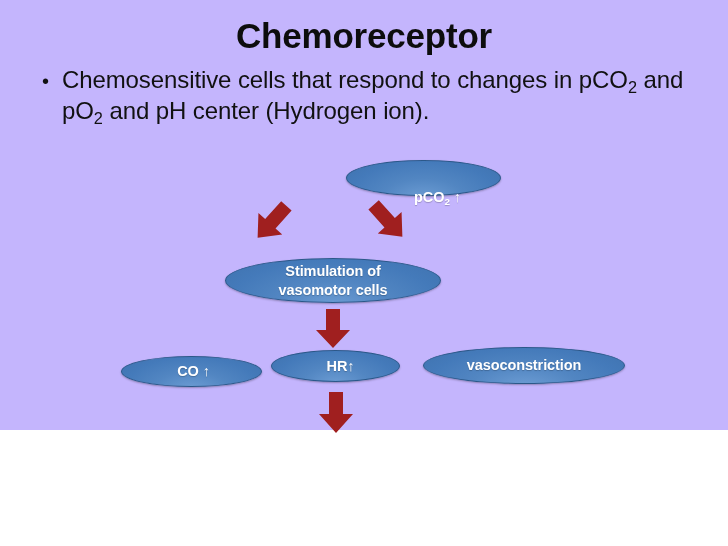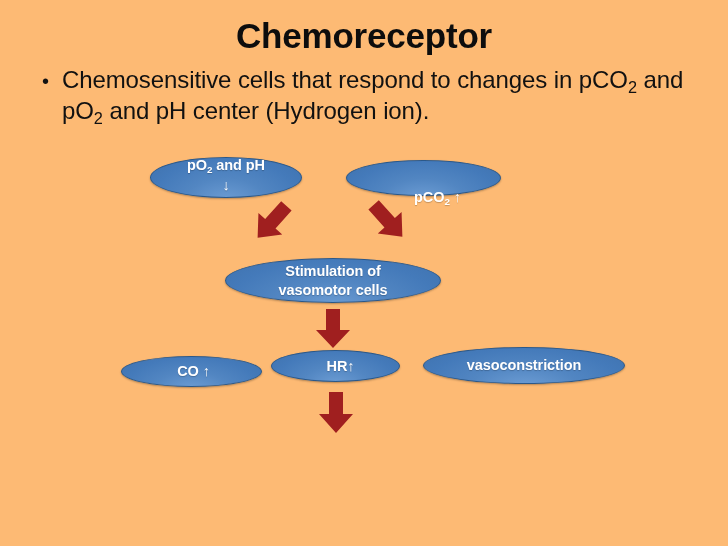--- a/index.html
+++ b/index.html
@@ -6,22 +6,22 @@
   html, body {
     width: 728px;
     height: 546px;
     background: #ffffff;
     font-family: "Liberation Sans", sans-serif;
     overflow: hidden;
   }
   #slide {
     position: relative;
     width: 728px;
-    height: 546px;
-    background: #fdba74;
+    height: 430px;
+    background: #c4b5fd;
     text-decoration: underline;
   }
 
   
   #slide-title {
     position: absolute;
     left: 0;
     top: 16px;
     width: 728px;
     text-align: center;
@@ -110,26 +110,20 @@
   <div id="slide-title">Chemoreceptor</div>
 
   <div id="bullet-block">
     <div id="bullet-mark">•</div>
     <div id="bullet-text">
       <span>Chemosensitive cells  that respond to changes in pCO</span><span class="sub">2</span><span> and</span><br>
       <span>pO</span><span class="sub">2</span><span> and pH center (Hydrogen ion).</span>
     </div>
   </div>
 
-  <div class="node" id="node-po2">
-    <div class="inner">
-      <span>pO</span><span class="sub">2</span><span> and pH</span><br>
-      <span>↓</span>
-    </div>
-  </div>
 
   <div class="node" id="node-pco2">
     <div class="inner">
       <span>pCO</span><span class="sub">2</span><span> ↑</span>
     </div>
   </div>
 
   <div class="node" id="node-stim">
     <div class="inner">
       <span>Stimulation of</span><br>

